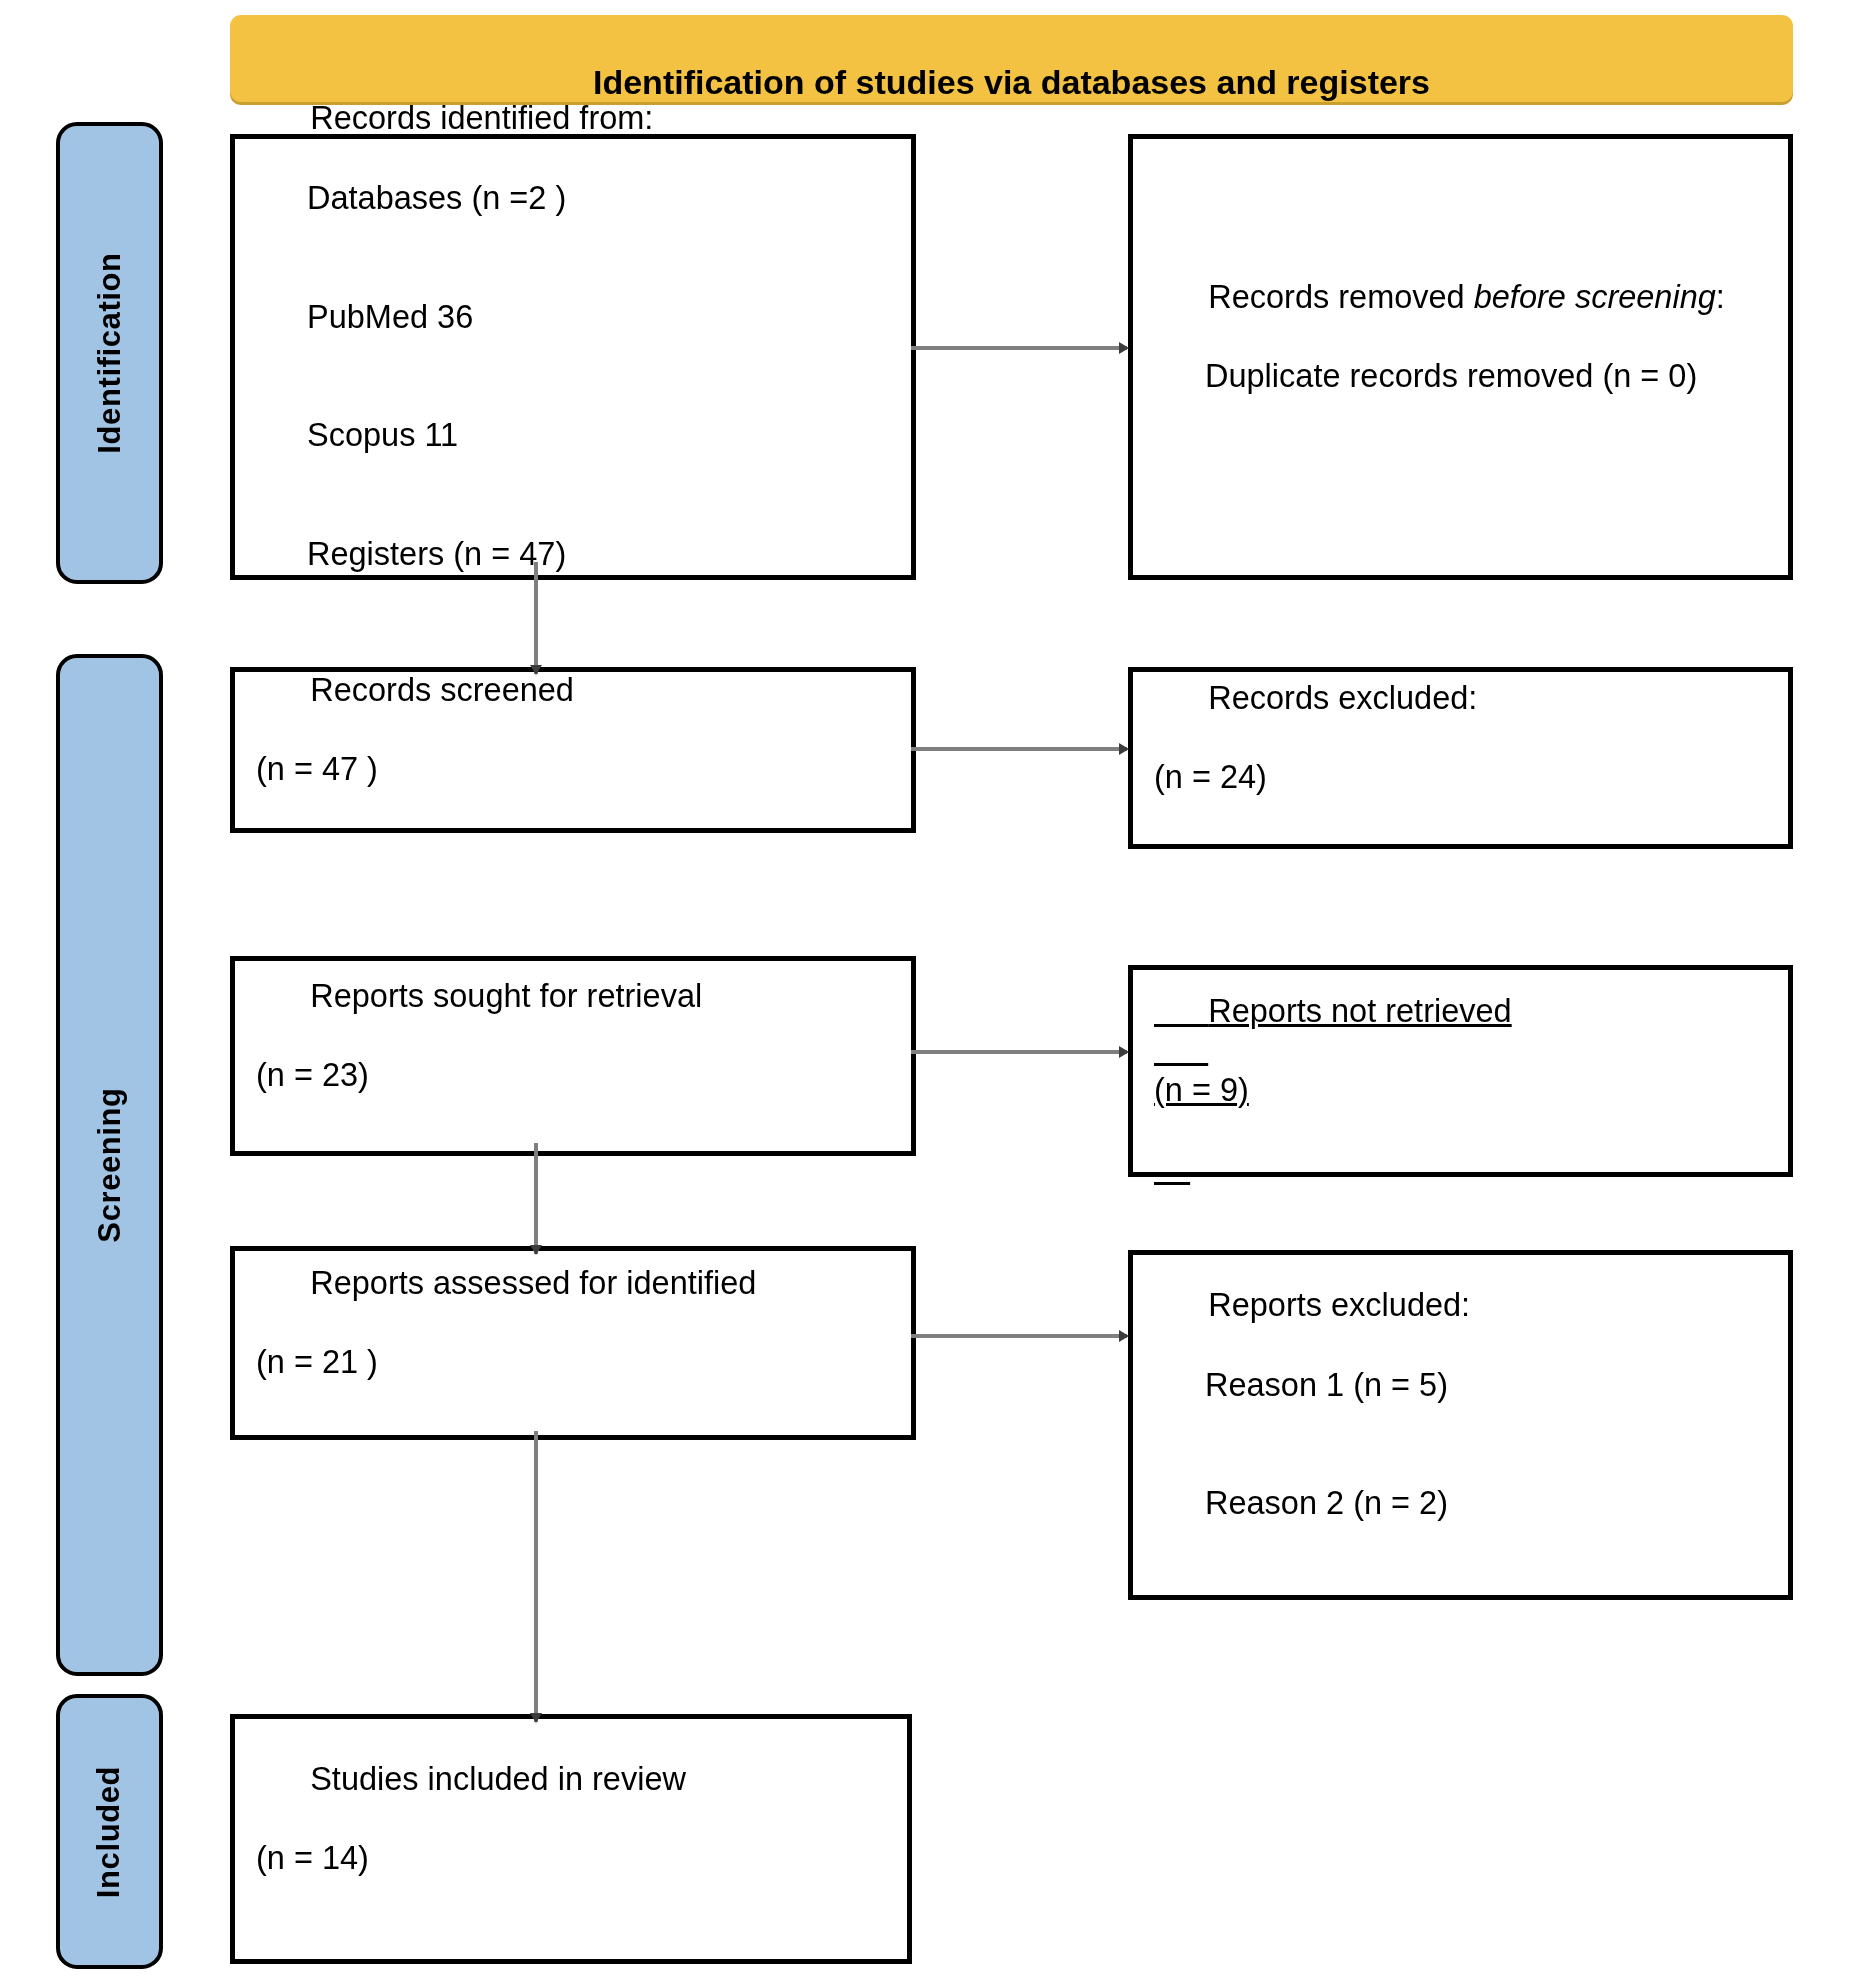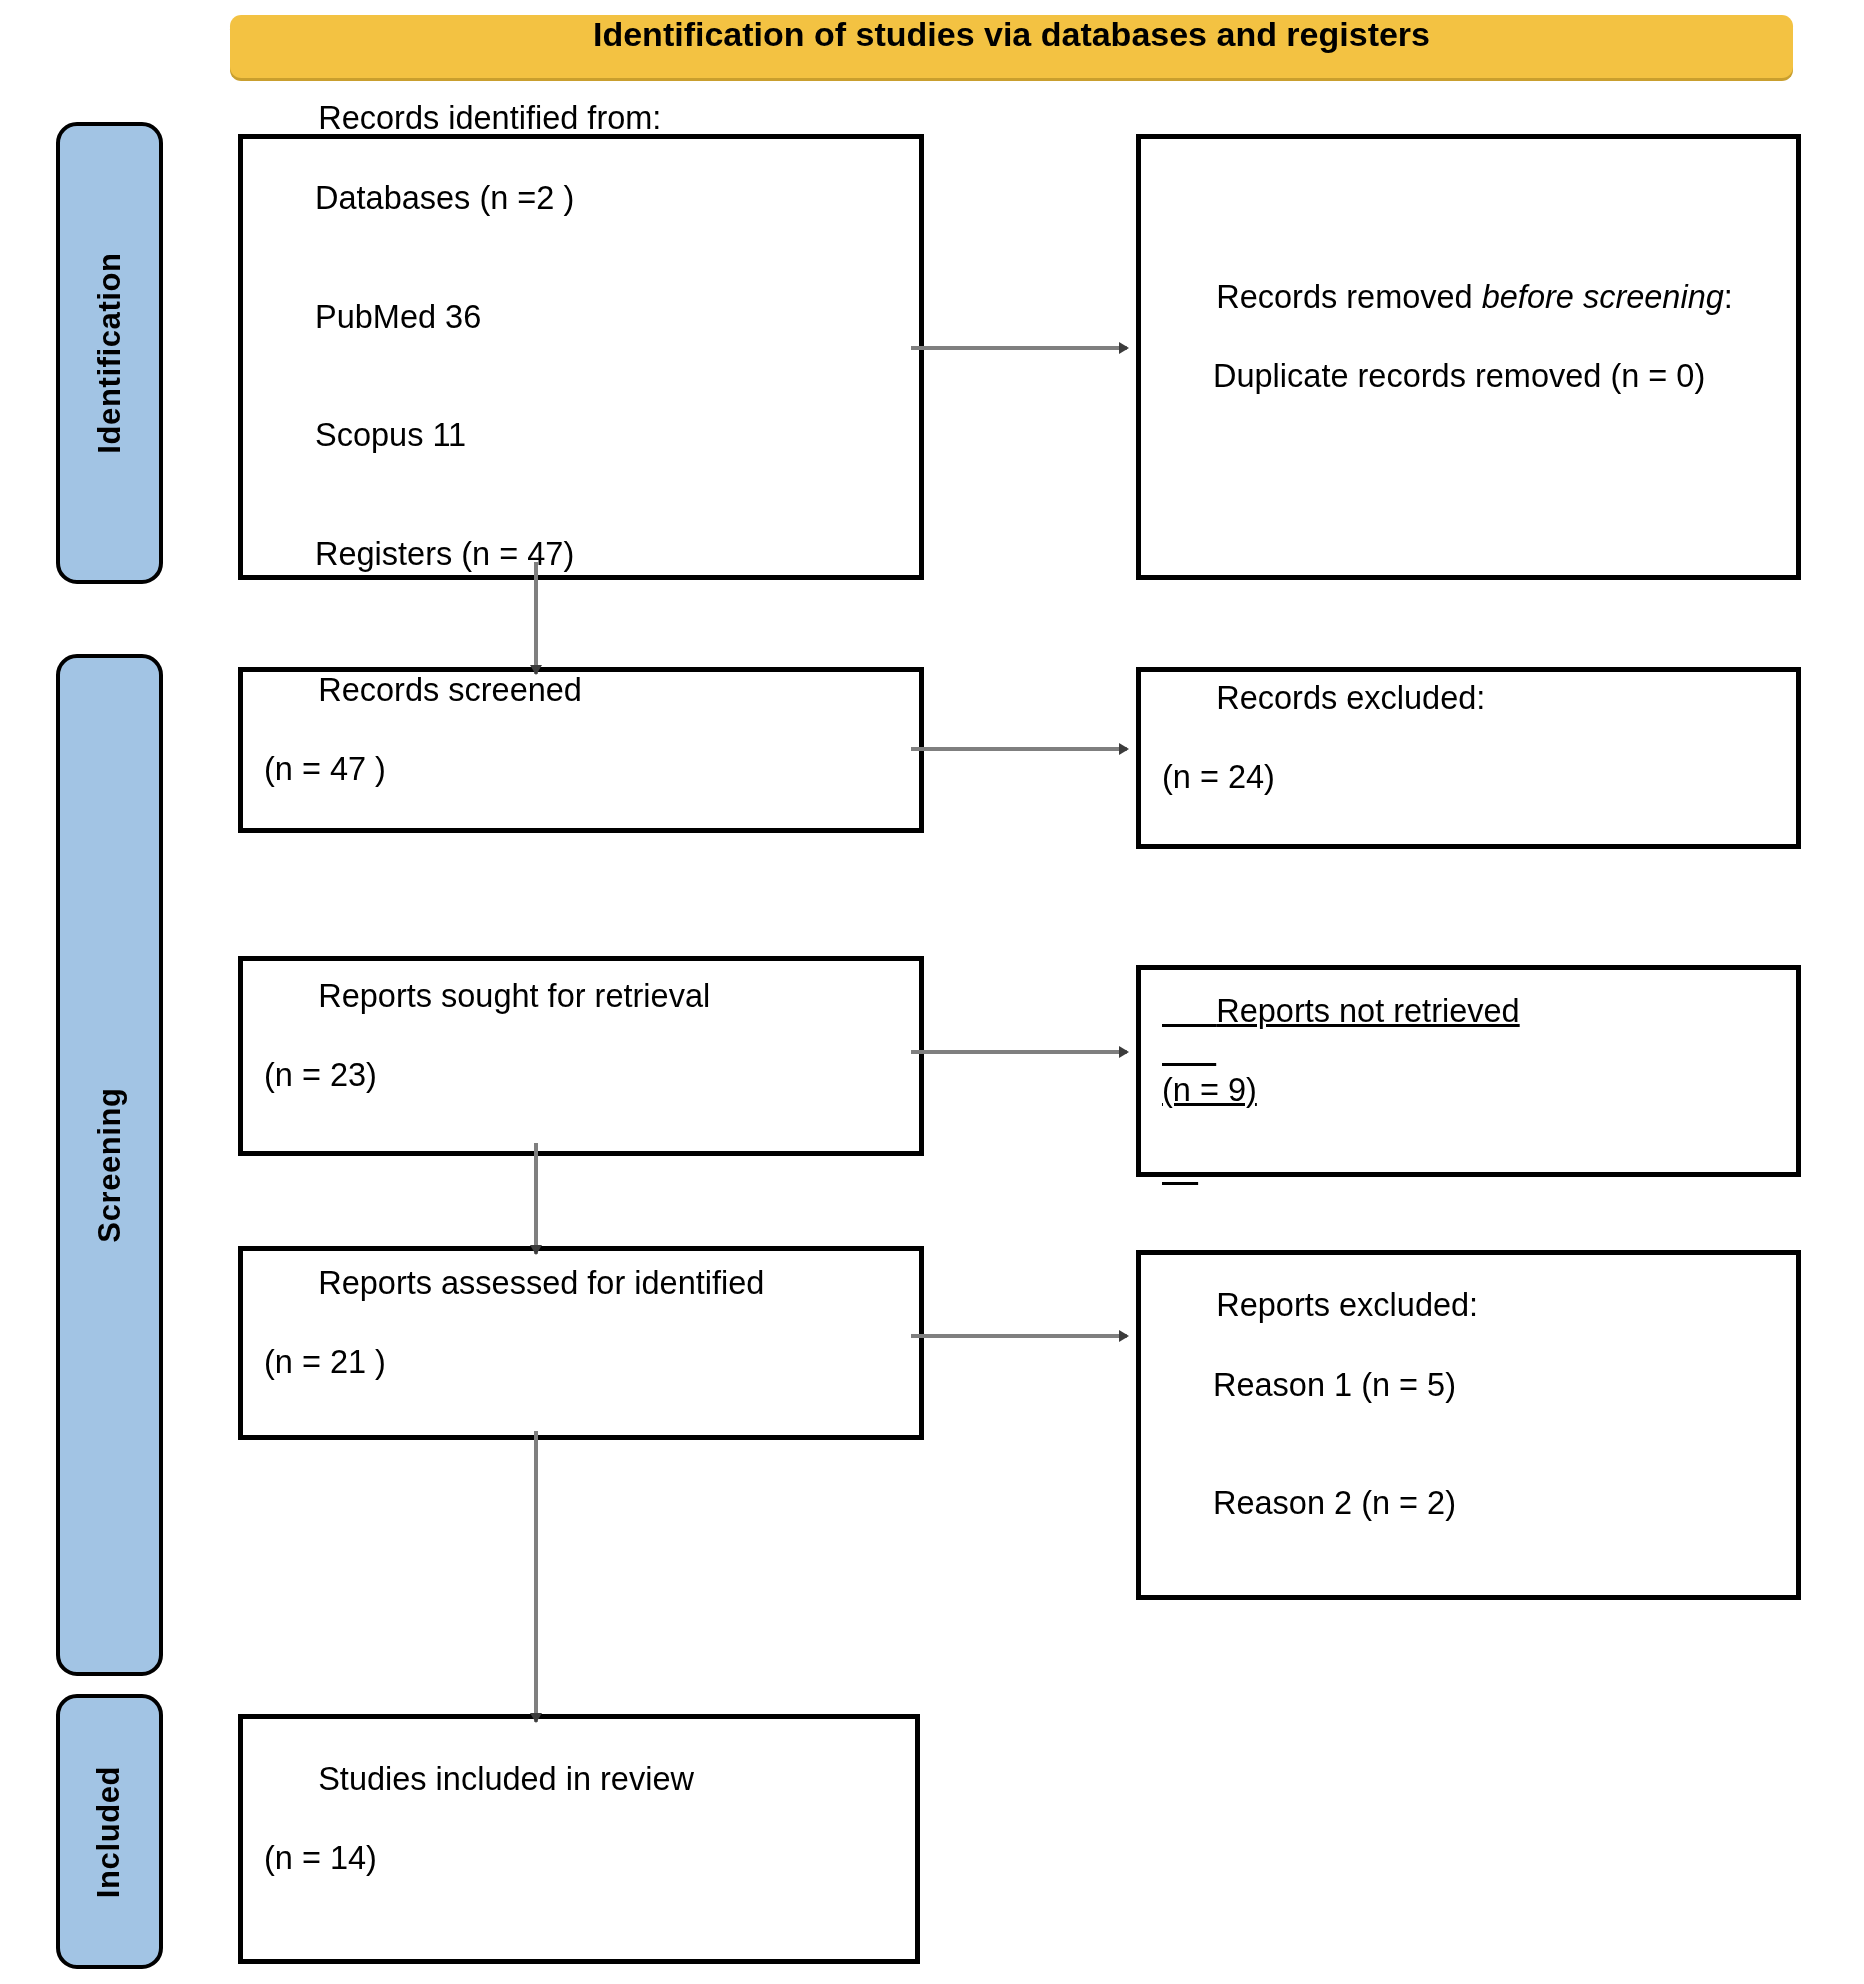--- a/index.html
+++ b/index.html
@@ -17,26 +17,26 @@
     background: #ffffff;
     overflow: hidden;
   }
 
   
   .banner {
     position: absolute;
     left: 230px;
     top: 15px;
     width: 1563px;
-    height: 63px;
+    height: 87px;
     background: #F3C242;
     border-radius: 11.2px;
     box-shadow: 0 3.1px 0 0 #c99f2e;
     display: flex;
-    align-items: flex-start;
+    align-items: flex-end;
     justify-content: center;
     box-sizing: border-box;
   }
   .banner-text {
     font-size: 34px;
     font-weight: bold;
     color: #000000;
     letter-spacing: 0px;
     text-align: center;
   }
@@ -66,21 +66,20 @@
 
   
   .box {
     position: absolute;
     background: #ffffff;
     border: 5.6px solid #000000;
     box-sizing: border-box;
     display: flex;
     align-items: center;
     padding: 0 21px;
-    margin-left: 8px;
   }
   .box-text {
     font-size: 32.5px;
     line-height: 1.22;
     color: #000000;
     white-space: pre-wrap;
   }
   .box-text .ind { display: block; padding-left: 51px; }
   .box-text .ital { font-style: italic; }
 

